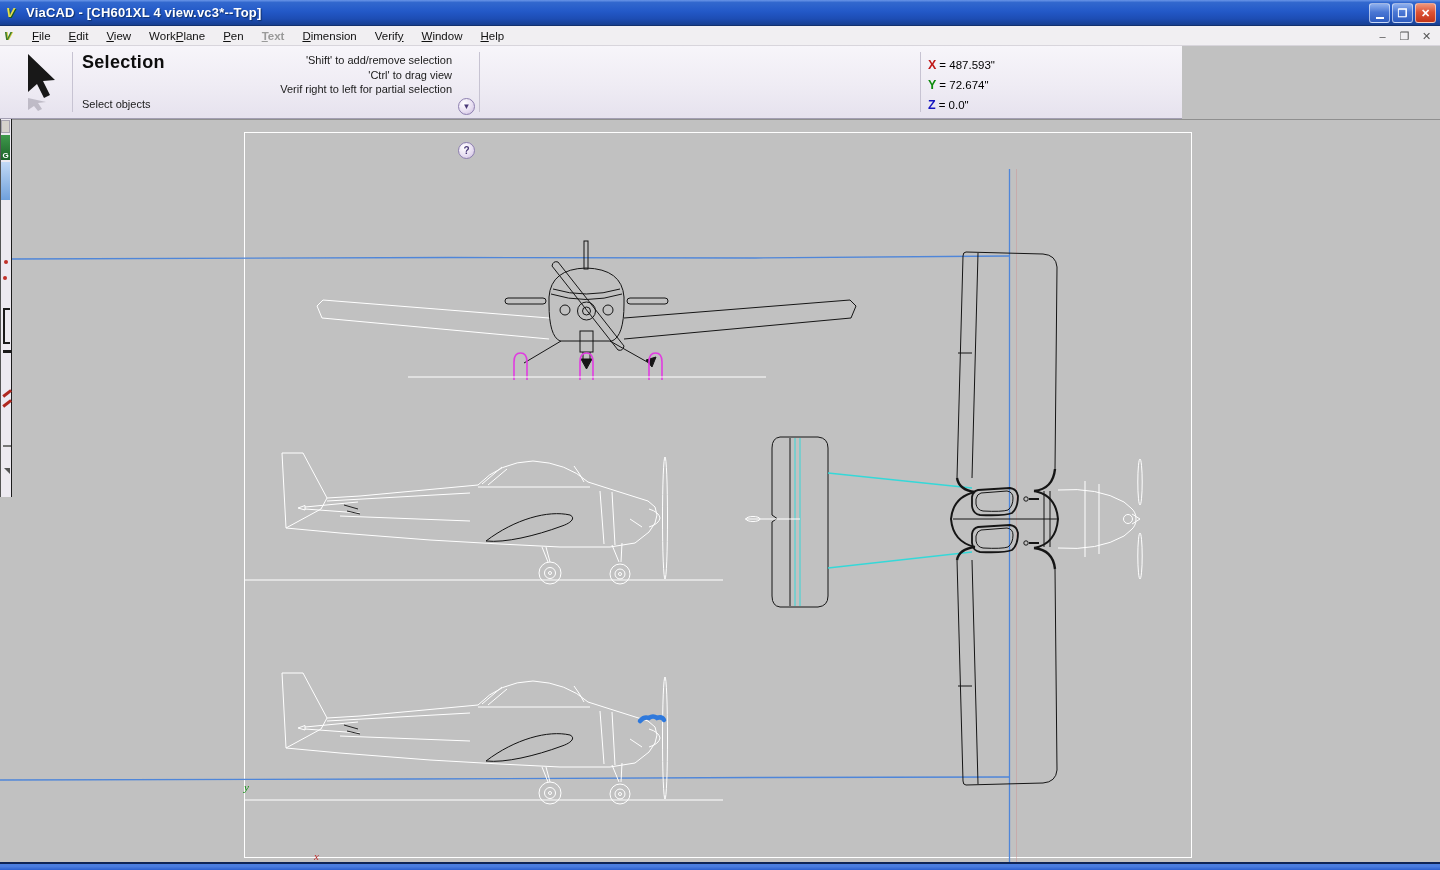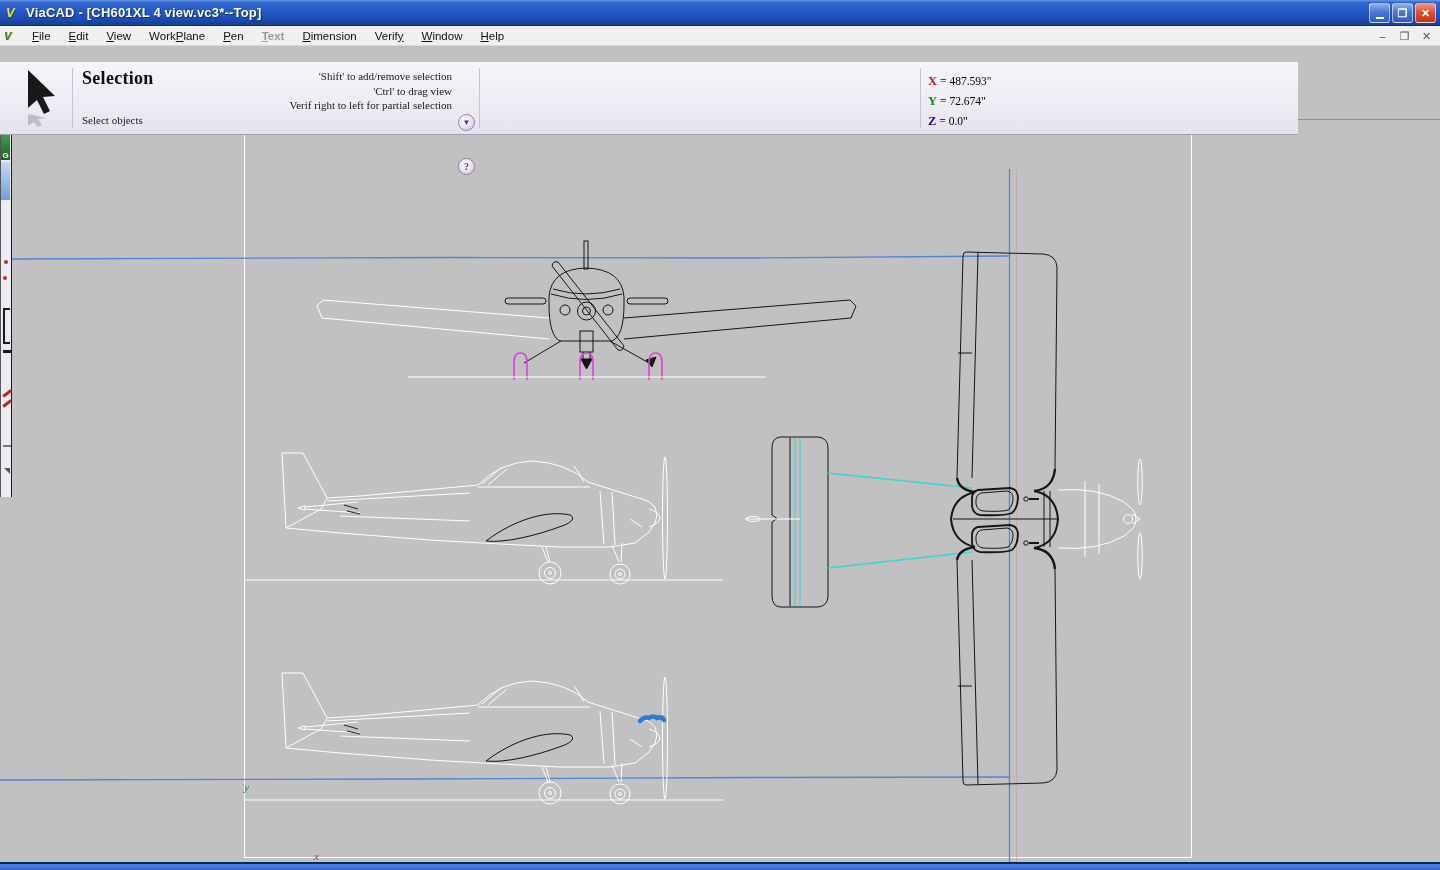--- a/index.html
+++ b/index.html
@@ -25,23 +25,23 @@
   .menu-appicon { width:14px; height:14px; margin:0 5px 0 4px; font-weight:bold; font-size:11px; line-height:14px;
     color:#3a7a2a; text-shadow:1px 0 0 #cfc93e; font-style:italic; }
   .menu-item { padding:2px 9px; cursor:default; }
   .menu-item.disabled { color:#9a9a9a;font-weight:bold; }
   .menu-item u { text-decoration:underline; }
   #mdi-buttons { position:absolute; right:6px; top:0; height:20px; display:flex; gap:7px; align-items:center;
     color:#555; font-size:11px; }
   .mdi-btn { width:15px; text-align:center; }
 
   
-  #toolpanel { position:absolute; left:0; top:62px; width:1298px; height:73px;
+  #toolpanel { position:absolute; left:0; top:46px; width:1182px; height:73px;
     background:linear-gradient(180deg,#f7f5fa 0%,#efecf4 55%,#e6e2ee 100%);
-    border-bottom:1px solid #a39fb2;font-family:Liberation Serif, serif; }
+    border-bottom:1px solid #a39fb2; }
   .vsep { position:absolute; top:6px; height:60px; width:1px; background:#c7c3d2; }
   #cursor-icon { position:absolute; left:22px; top:8px; }
   #tool-title { position:absolute; left:82px; top:6px; font-size:18px; font-weight:bold; color:#0d0d0d; letter-spacing:.3px; }
   #tool-desc  { position:absolute; left:82px; top:52px; font-size:11px; color:#1a1a1a; }
   #hints { position:absolute; left:170px; top:7px; width:282px; text-align:right; font-size:11px; color:#1a1a1a; line-height:14.5px; }
   .round-btn { position:absolute; width:17px; height:17px; border-radius:50%;
     border:1px solid #8d7fb0; background:radial-gradient(circle at 35% 30%,#ffffff 0%,#e8dff2 55%,#cbbade 100%);
     color:#4a3a78; font-size:10px; font-weight:bold; text-align:center; line-height:15px; }
   #expand-btn { left:458px; top:52px; }
   #help-btn   { left:458px; top:96px; }

